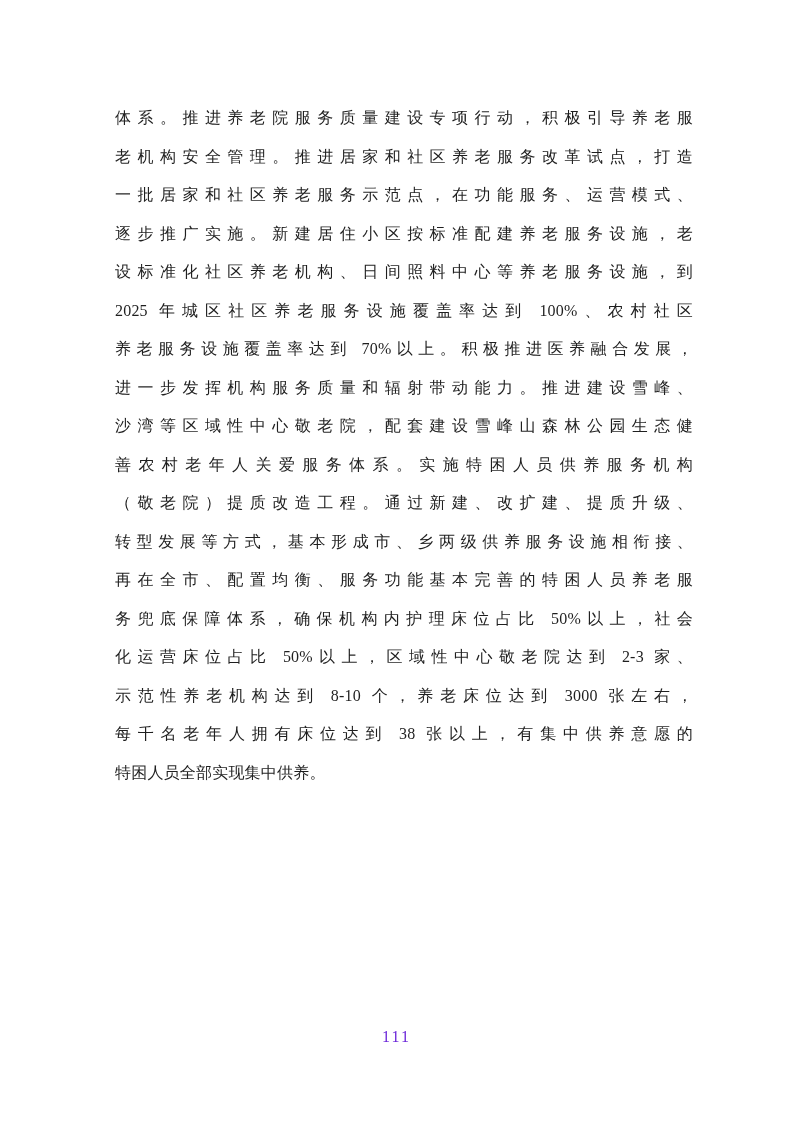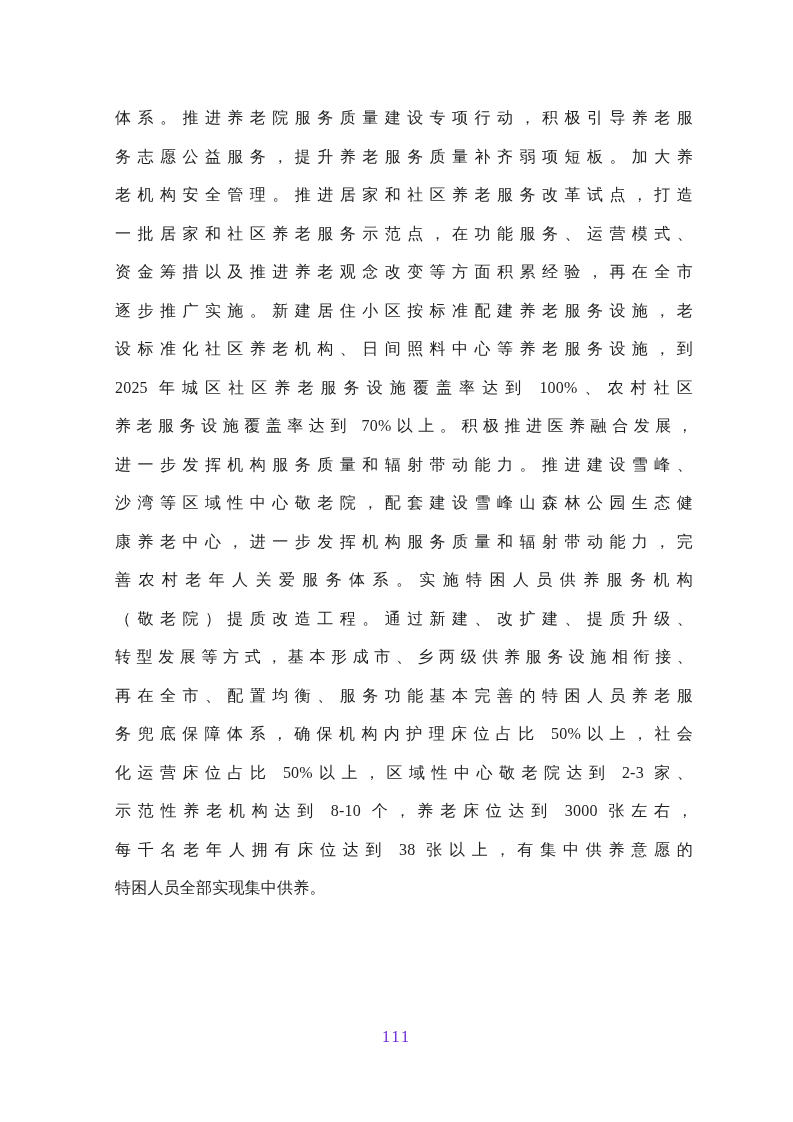--- a/index.html
+++ b/index.html
@@ -49,31 +49,28 @@
     letter-spacing: 2px;
     font-family: "Liberation Serif", "DejaVu Serif", serif;
   }
 </style>
 </head>
 <body>
 
 <div class="page">
   <div class="body-text">
     <div class="line">体系。推进养老院服务质量建设专项行动，积极引导养老服</div>
-    <div class="line">务志愿公益服务，提升养老服务质量补齐弱项短板。加大养</div>
     <div class="line">老机构安全管理。推进居家和社区养老服务改革试点，打造</div>
     <div class="line">一批居家和社区养老服务示范点，在功能服务、运营模式、</div>
-    <div class="line">资金筹措以及推进养老观念改变等方面积累经验，再在全市</div>
     <div class="line">逐步推广实施。新建居住小区按标准配建养老服务设施，老</div>
     <div class="line">设标准化社区养老机构、日间照料中心等养老服务设施，到</div>
     <div class="line">2025 年城区社区养老服务设施覆盖率达到 100%、农村社区</div>
     <div class="line">养老服务设施覆盖率达到 70%以上。积极推进医养融合发展，</div>
     <div class="line">进一步发挥机构服务质量和辐射带动能力。推进建设雪峰、</div>
     <div class="line">沙湾等区域性中心敬老院，配套建设雪峰山森林公园生态健</div>
-    <div class="line">康养老中心，进一步发挥机构服务质量和辐射带动能力，完</div>
     <div class="line">善农村老年人关爱服务体系。实施特困人员供养服务机构</div>
     <div class="line">（敬老院）提质改造工程。通过新建、改扩建、提质升级、</div>
     <div class="line">转型发展等方式，基本形成市、乡两级供养服务设施相衔接、</div>
     <div class="line">再在全市、配置均衡、服务功能基本完善的特困人员养老服</div>
     <div class="line">务兜底保障体系，确保机构内护理床位占比 50%以上，社会</div>
     <div class="line">化运营床位占比 50%以上，区域性中心敬老院达到 2-3 家、</div>
     <div class="line">示范性养老机构达到 8-10 个，养老床位达到 3000 张左右，</div>
     <div class="line">每千名老年人拥有床位达到 38 张以上，有集中供养意愿的</div>
     <div class="line last">特困人员全部实现集中供养。</div>
   </div>

